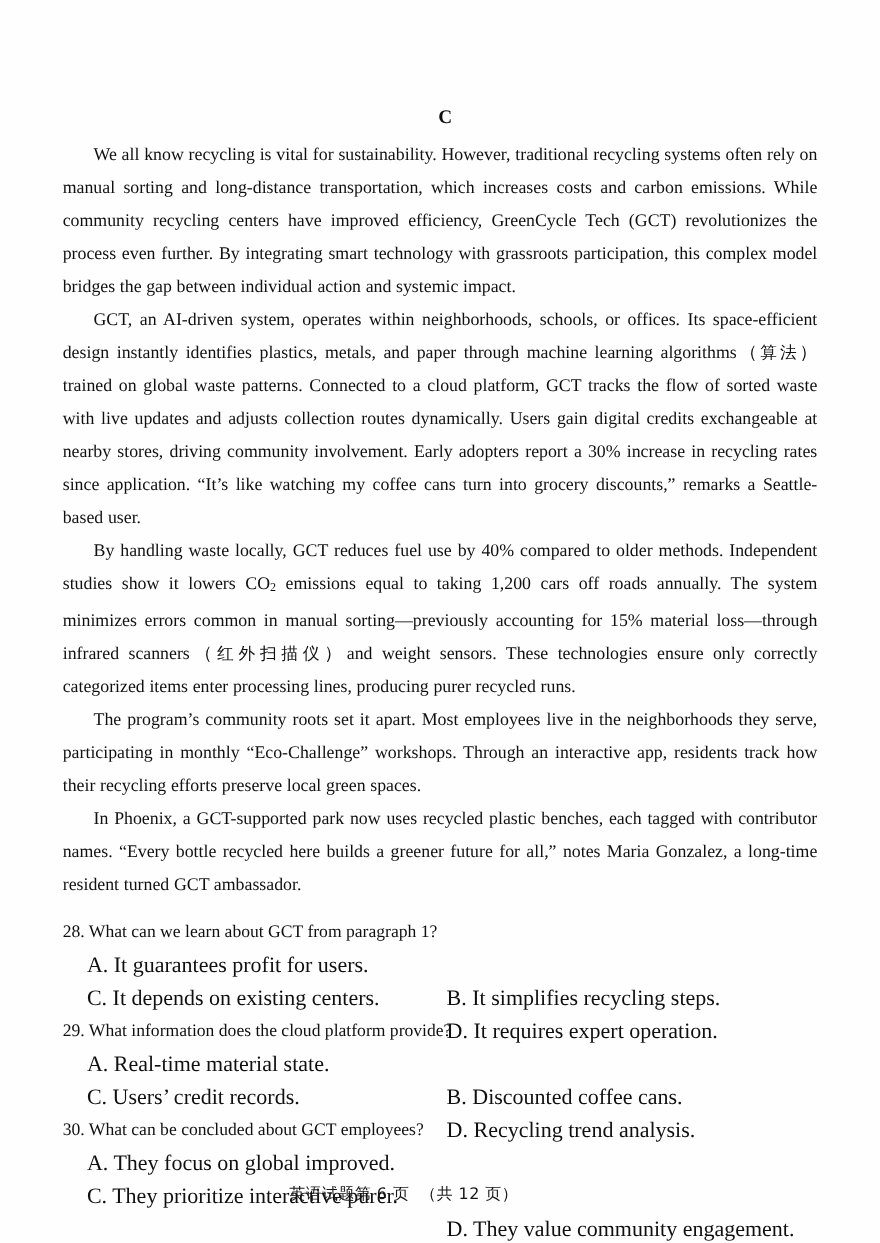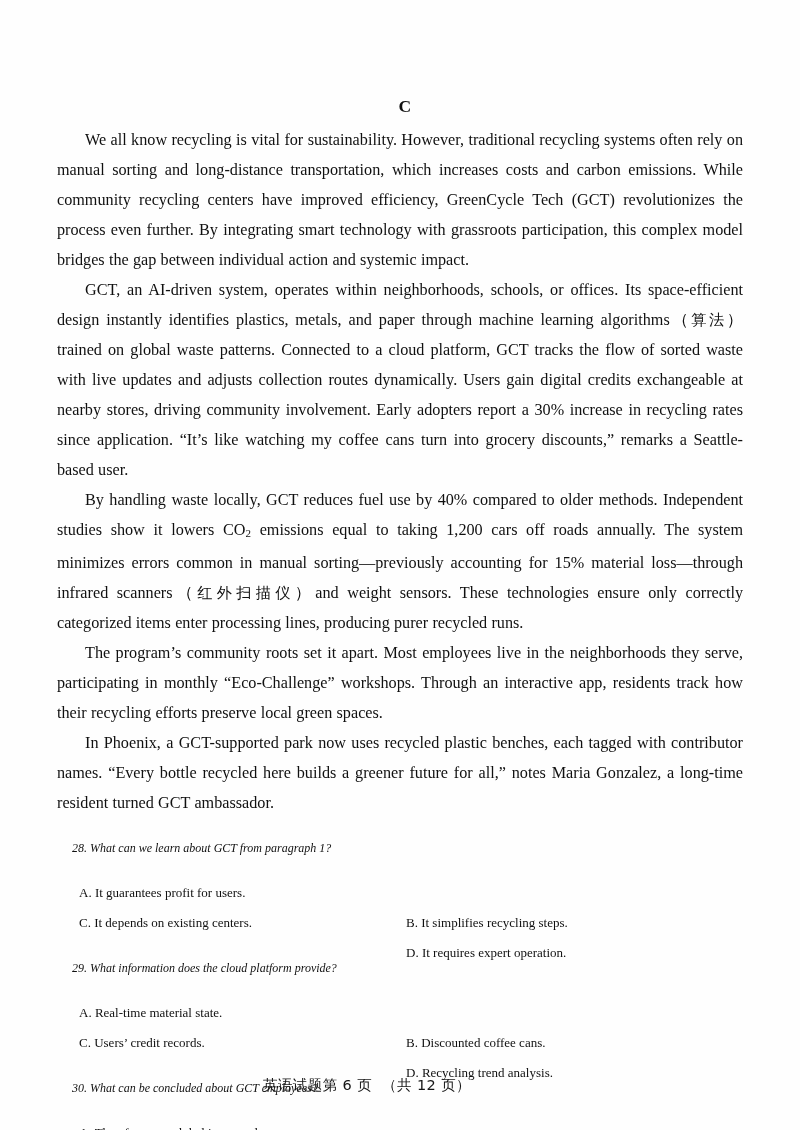--- a/index.html
+++ b/index.html
@@ -50,34 +50,33 @@
   sub.co2 {
     font-size: 0.68em;
     vertical-align: -0.18em;
     font-family: "Liberation Serif", serif;
   }
   .questions {
     margin-top: 14px;
   }
   .q-block { margin-bottom: 0; }
   .q-stem {
-    font-size: 12px;
+    font-size: 16px;
     line-height: 30px;
-    margin: 15px;
+    margin: 0;
     text-indent: 0;
-    font-style: italic;
   }
   .q-options {
     display: block;
     position: relative;
     height: 60px;
   }
   .opt {
     position: absolute;
-    font-size: 13px;
+    font-size: 20px;
     line-height: 30px;
     white-space: nowrap;
   }
   .opt.colA { left: 22px; }
   .opt.colB { left: 349px; margin-top: 30px; }
   .opt.row1 { top: 0px; }
   .opt.row2 { top: 30px; }
   .footer {
     position: absolute;
     left: 0;

